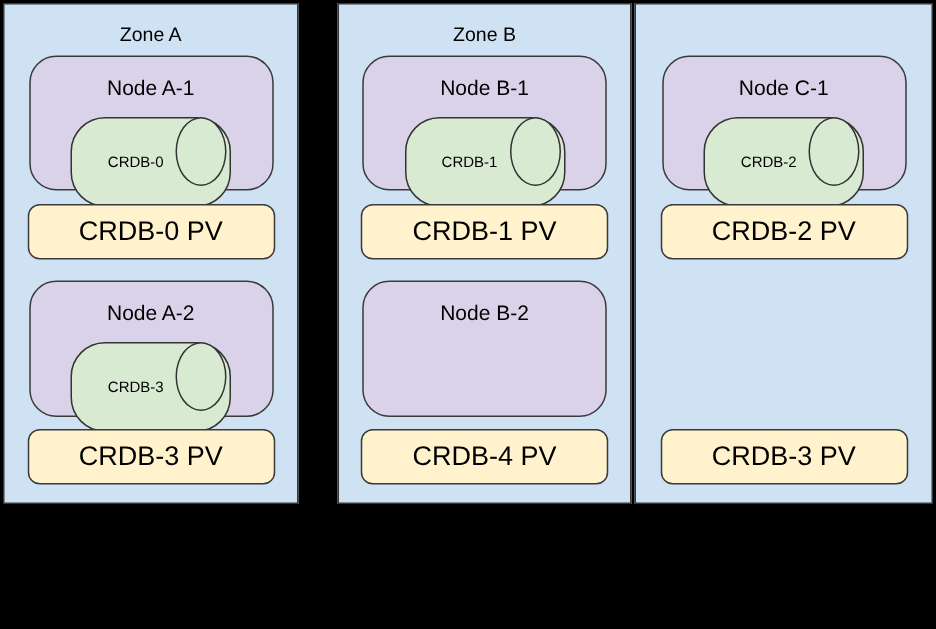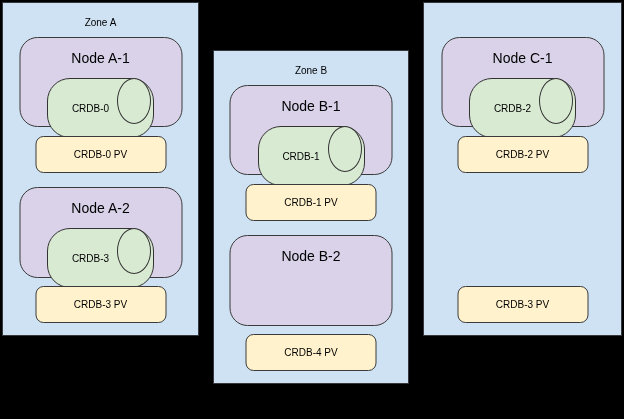--- a/index.html
+++ b/index.html
@@ -14,29 +14,29 @@
   }
   .zone {
     position: absolute;
     top: 2px;
     height: 334px;
     background: #cfe2f3;
     border: 1.5px solid #35373c;
     box-sizing: border-box;
   }
   .zone-a { left: 2px;   width: 197px; }
-  .zone-b { left: 213px; width: 196px; margin-top: 48px; }
+  .zone-b { left: 225px; width: 196px; }
   .zone-c { left: 423px; width: 199px; }
 
   .zone-label {
     position: absolute;
     top: 12px; left: 0;
     width: 100%;
     text-align: center;
-    font-size: 10px;
+    font-size: 13px;
     line-height: 15px;
   }
   .node {
     position: absolute;
     left: 50%;
     transform: translateX(-50%);
     width: 163px;
     height: 90px;
     background: #d9d2e9;
     border: 1.3px solid #3a3a3a;
@@ -93,30 +93,30 @@
     transform: translateX(-50%);
     width: 2px;
     background: #000000;
   }
   .connector-1 { top: 118px; height: 16px; }
   .connector-2 { top: 266px; height: 18px; }
   .pv {
     position: absolute;
     left: 50%;
     transform: translateX(-50%);
-    width: 131px;
+    width: 165px;
     height: 37px;
     background: #fff2cc;
     border: 1.3px solid #3a3a3a;
     border-radius: 8px;
     box-sizing: border-box;
     display: flex;
     align-items: center;
     justify-content: center;
-    font-size: 10px;
+    font-size: 18px;
   }
   .pv-1 { top: 133px; }
   .pv-2 { top: 283px; }
 </style>
 </head>
 <body>
 
 <div class="canvas">
 
   <div class="zone zone-a">

